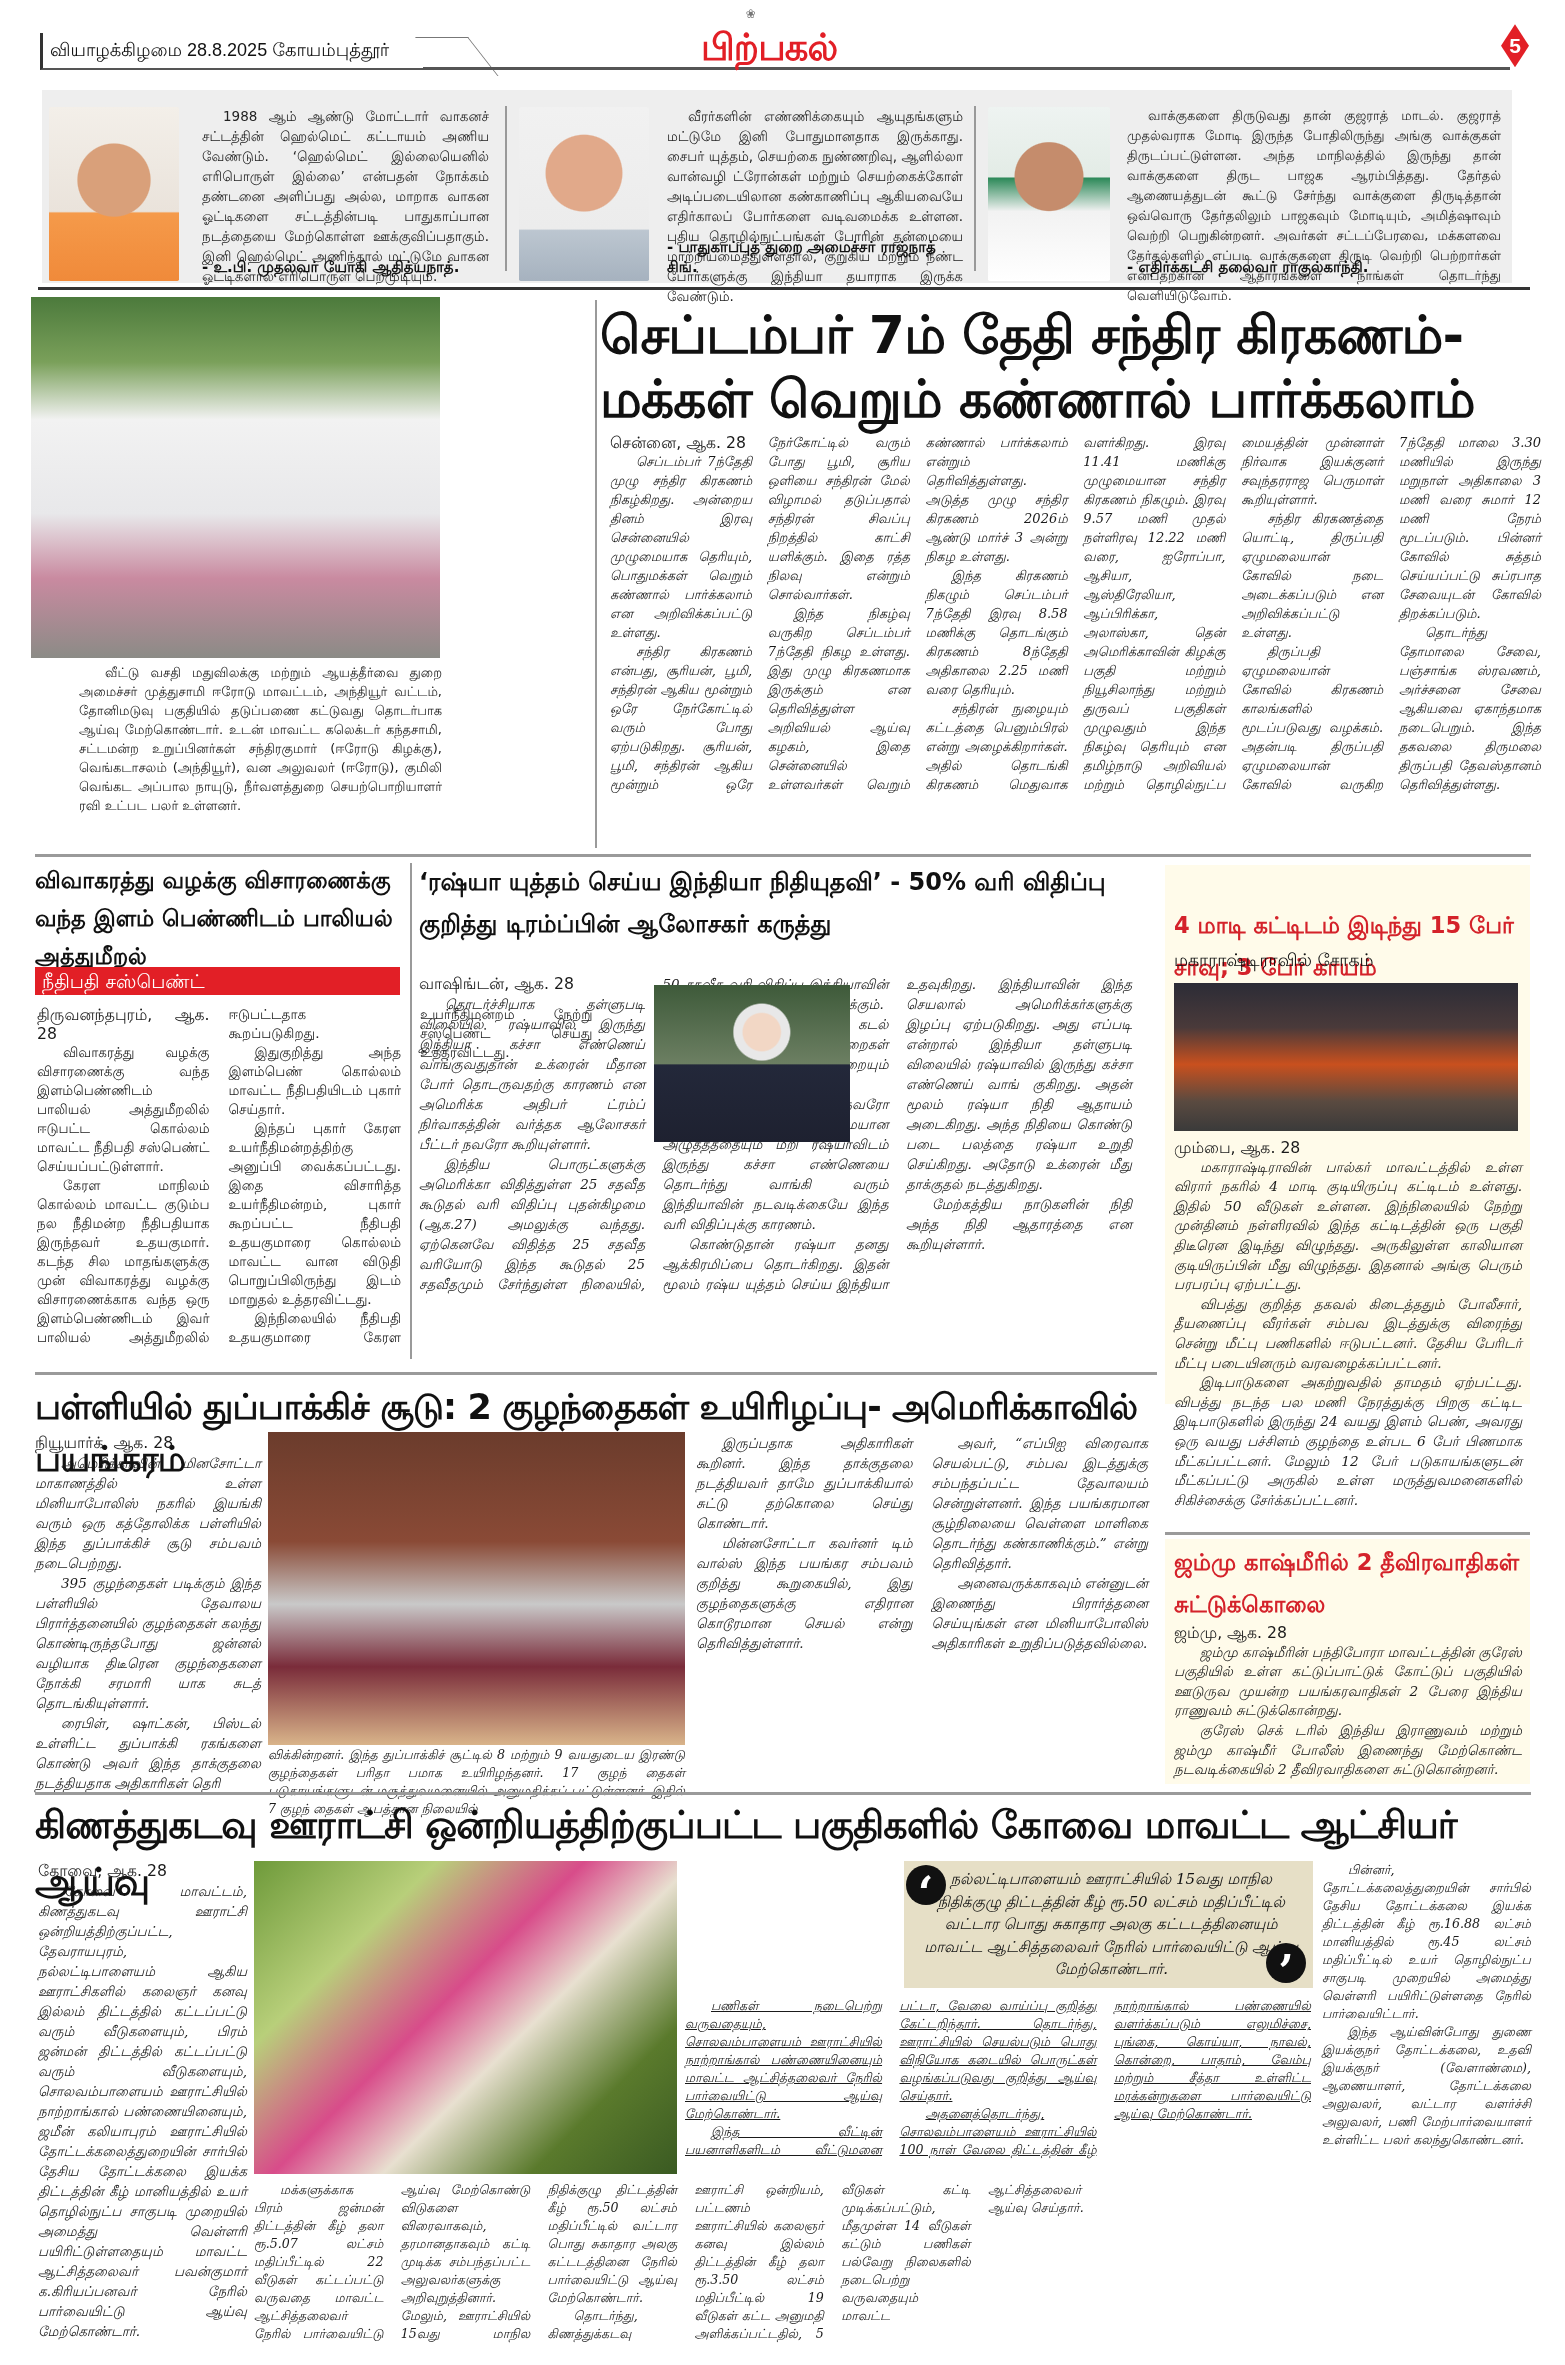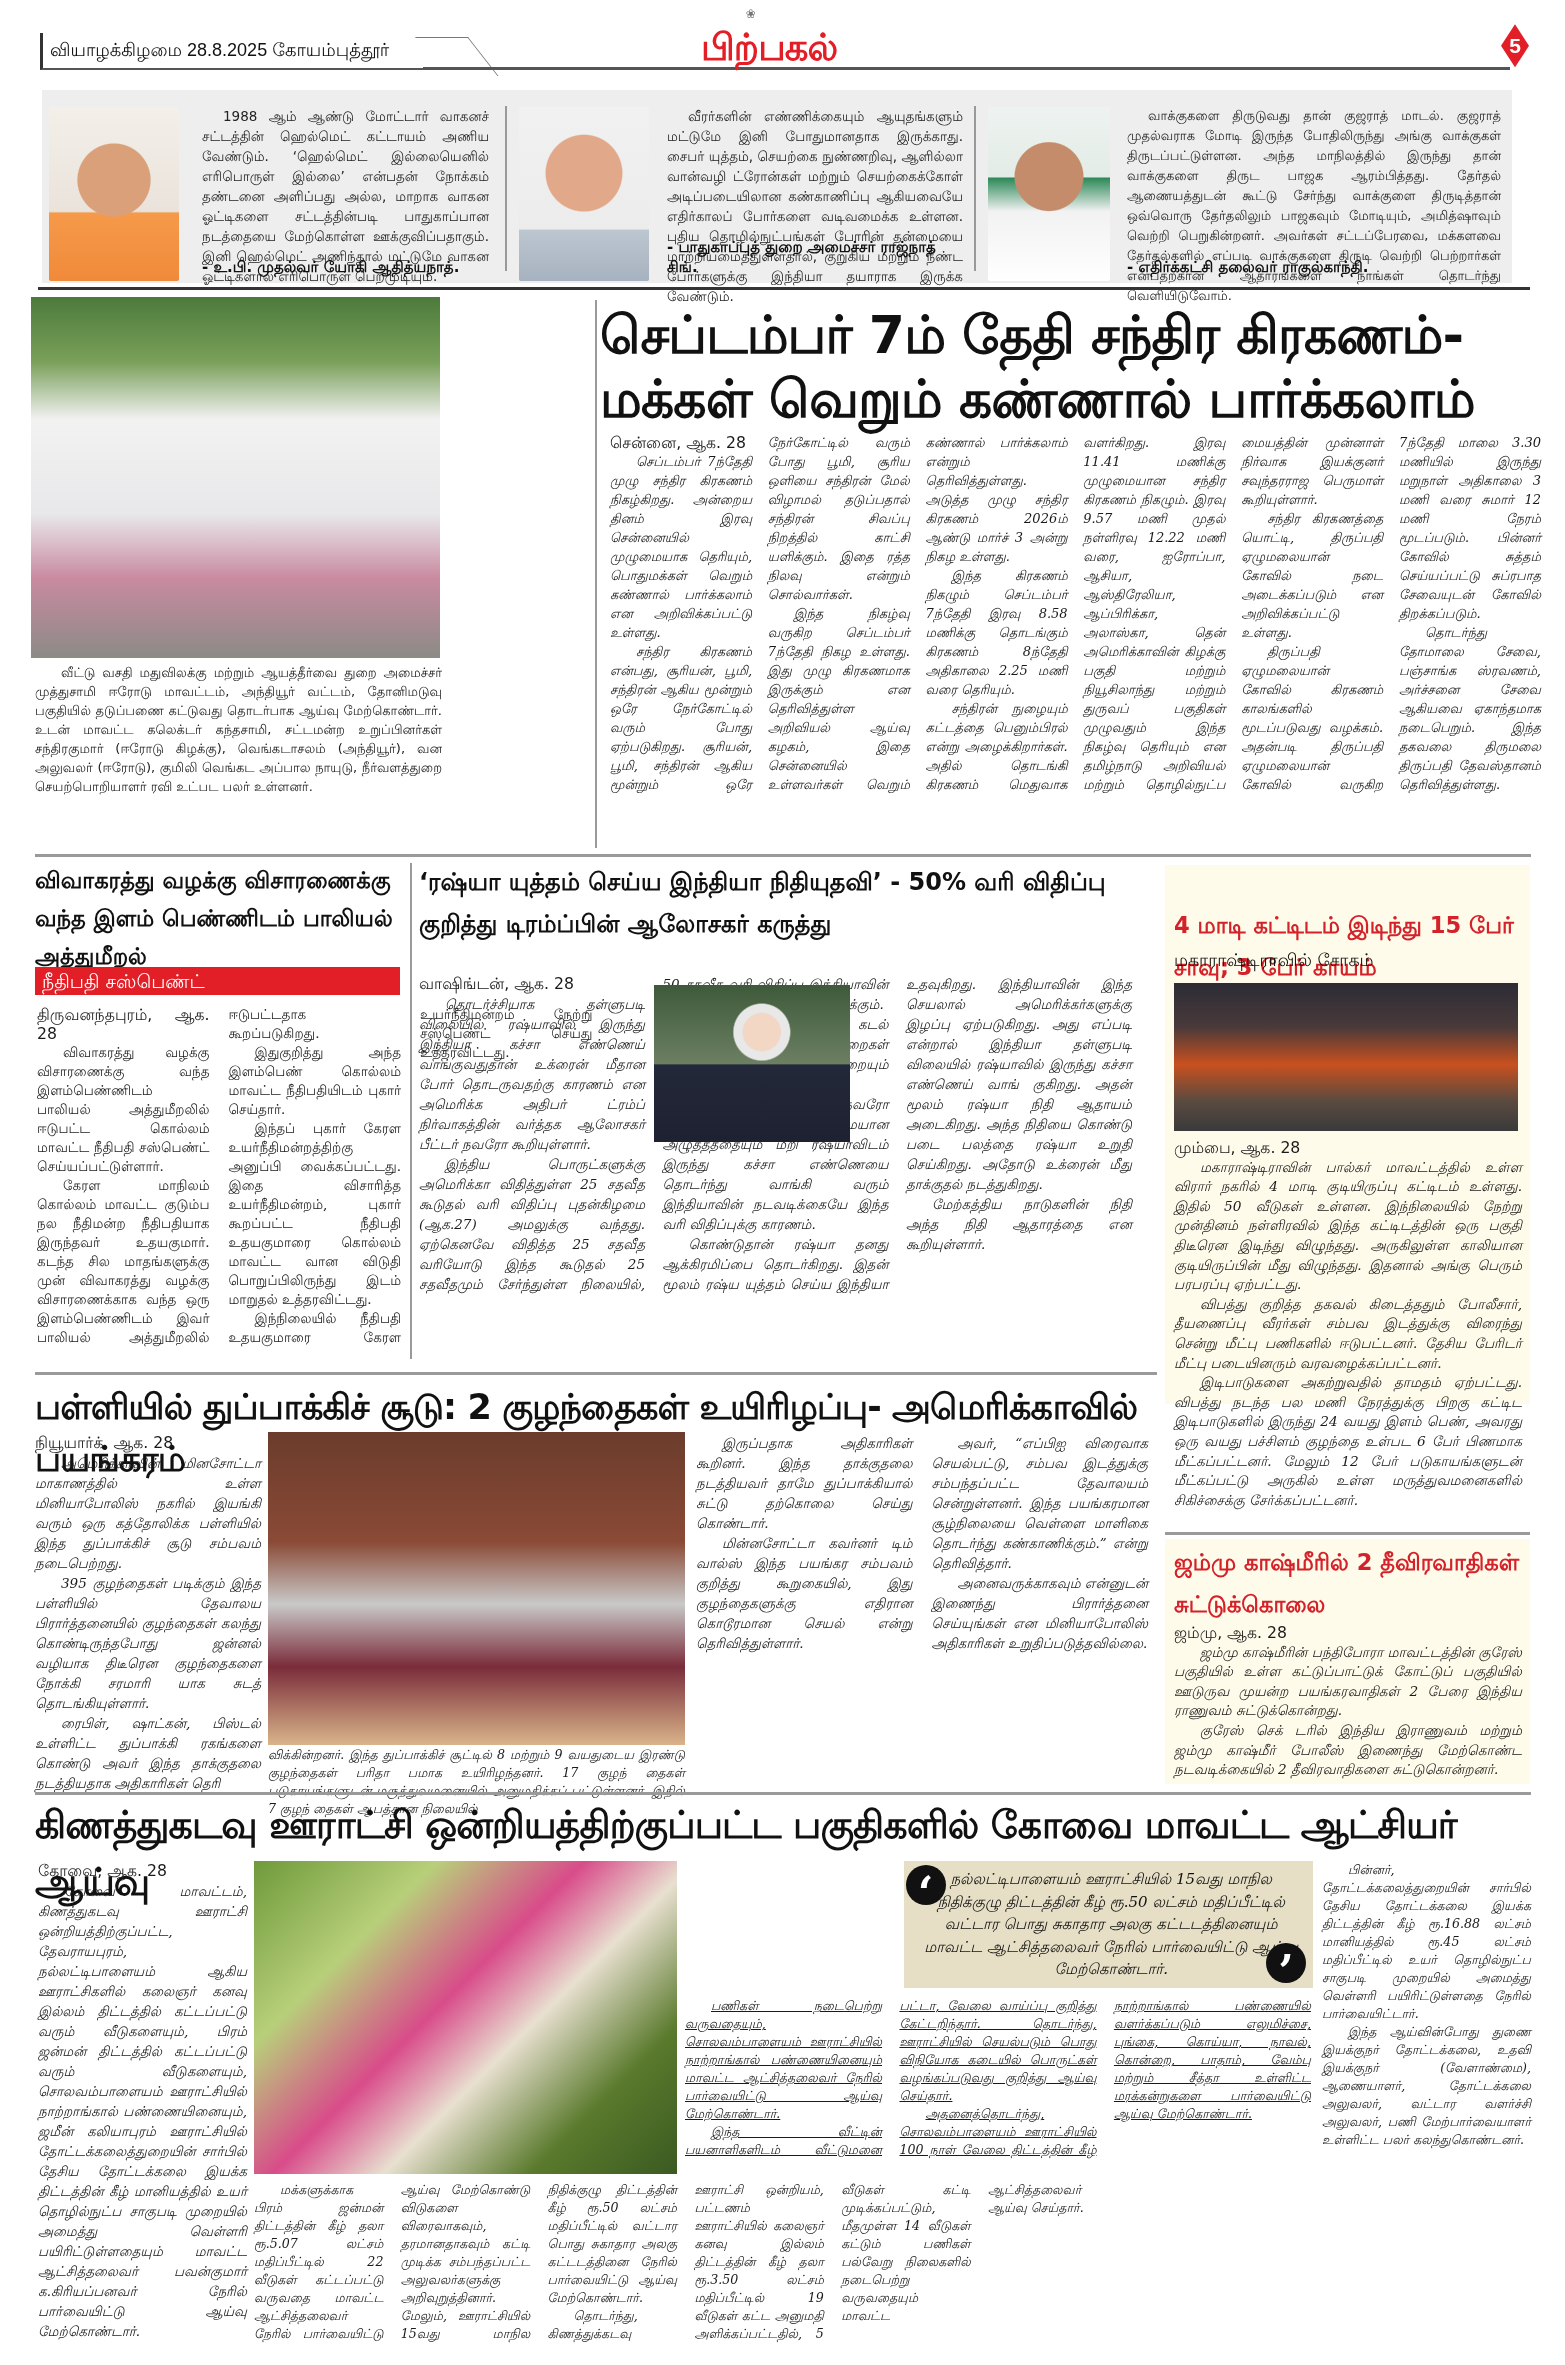--- a/index.html
+++ b/index.html
@@ -32,21 +32,21 @@
   .qbox { position: absolute; top: 8.7px; height: 174px; }
   .qphoto { position: absolute; left: 0; top: 8.7px; width: 130px; height: 174px; border-radius: 1.7px; }
   .qtext { position: absolute; font-family: "DejaVu Sans", sans-serif; font-size: 13.5px; line-height: 20px; text-align: justify; color: #222; }
   .qtext p { text-indent: 21px; }
   .qattr { position: absolute; font-weight: bold; font-size: 15px; color: #111; bottom: -5.2px; }
   .qdiv { position: absolute; top: 15.7px; width: 1.7px; height: 165px; background: #999; }
 
   
   .lead-photo { left: 31px; top: 297px; width: 409px; height: 361px; overflow: hidden; background: linear-gradient(180deg, #4c7a3c 0%, #7aa05a 18%, #f2f2f2 34%, #e8e8ea 60%, #c98aa0 78%, #8b8b86 100%); }
   .lead-caption { left: 35px; top: 663px; width: 407px; font-family: "DejaVu Sans", sans-serif; font-size: 13px; line-height: 19px; text-align: justify; color: #1a1a1a; }
-  .lead-caption p { text-indent: 26px; }
+  .lead-caption p { text-indent: 26px; margin-left: 44px; }
   .lead-headline { left: 600px; top: 303px; width: 965px; font-family: "DejaVu Sans", sans-serif; font-weight: bold; font-size: 52px; line-height: 64px; letter-spacing: -0.9px; color: #111; }
   .lead-body { left: 600px; top: 433px; width: 931px; height: 417px; }
 
   
   .kerala-head { left: 35px; top: 861px; width: 365px; font-weight: bold; font-size: 22.6px; line-height: 38px; color: #111; }
   .kerala-sub { left: 35px; top: 967px; width: 365px; height: 28px; background: #e21f26; color: #fff; font-size: 19px; line-height: 28px; padding-left: 7px; font-family: "DejaVu Sans", sans-serif; }
   .kerala-body { left: 37px; top: 1005px; width: 364px; height: 348px; font-size: 13.5px; line-height: 19px; }
   .trump-head { left: 419px; top: 861px; width: 713px; font-weight: bold; font-size: 24px; line-height: 42px; color: #111; }
   .trump-body { left: 419px; top: 974px; width: 713px; height: 383px; }
   .trump-photo { left: 654px; top: 985px; width: 196px; height: 157px; background: radial-gradient(circle at 55% 30%, #f2d7c5 0 12%, #e8e8e8 13% 18%, transparent 19%), linear-gradient(180deg, #3e5a3a 0%, #6c7f62 50%, #23283a 51%, #1e2130 100%); }

